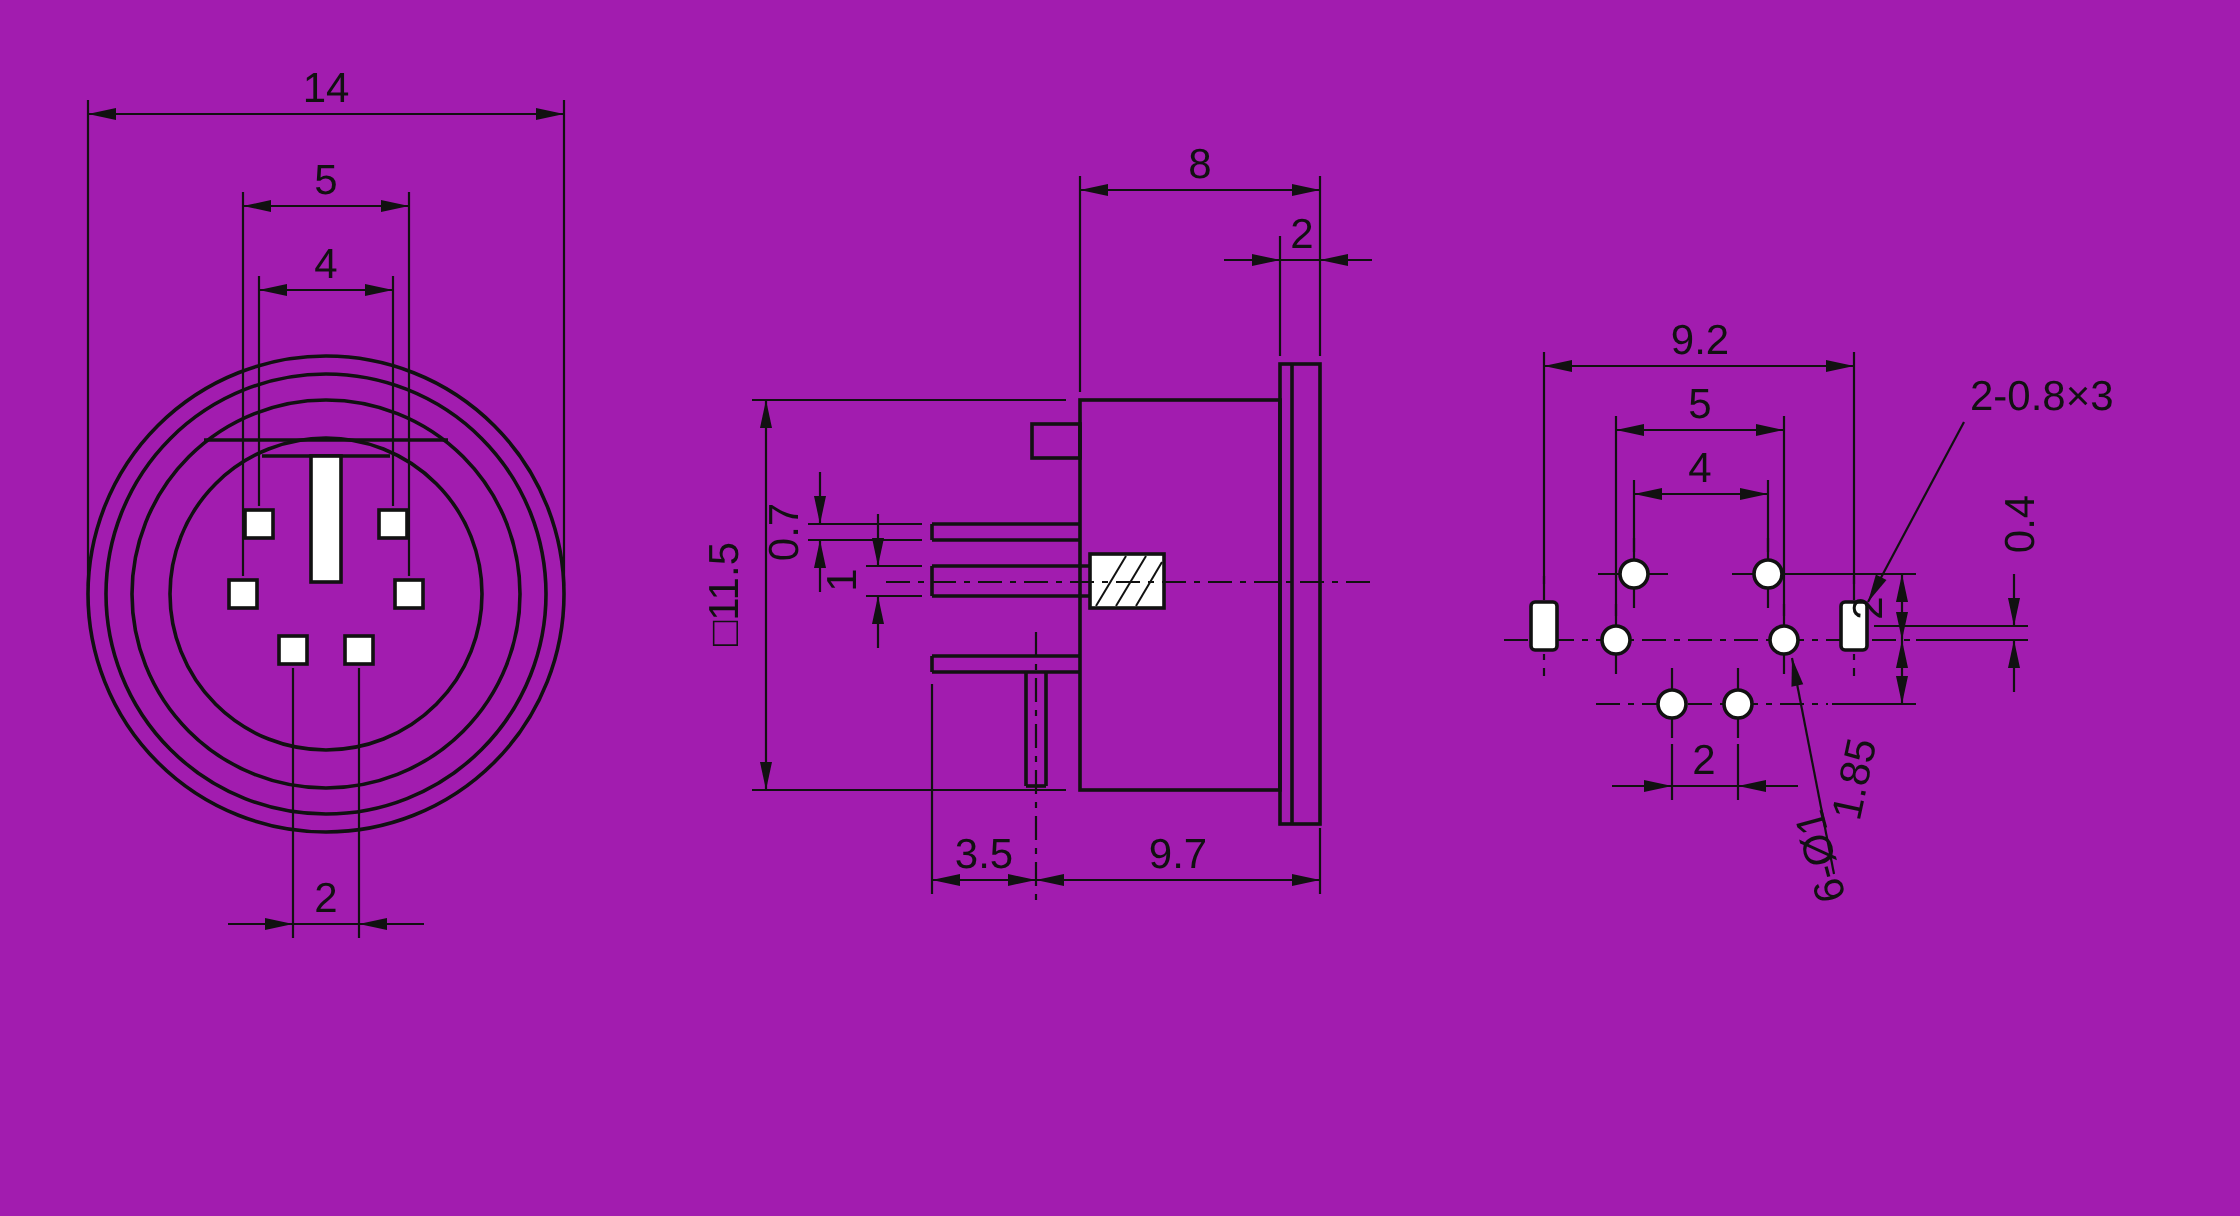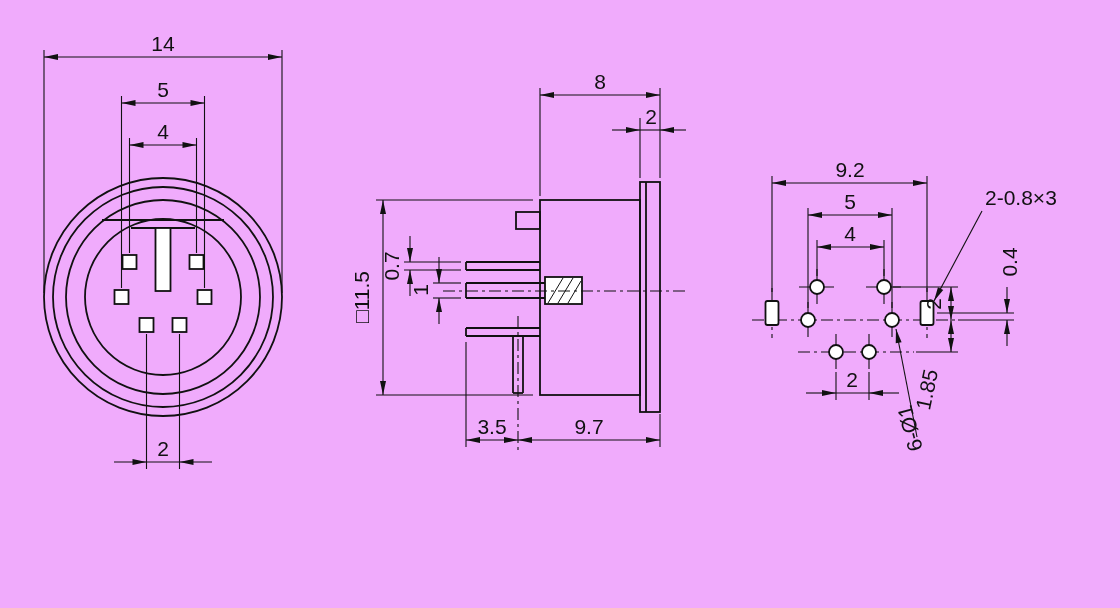--- a/index.html
+++ b/index.html
@@ -1,16 +1,16 @@
 <!DOCTYPE html>
 <html><head>
 <meta charset="utf-8">
 <style>
   html,body{margin:0;padding:0;background:#fff;}
-  .sheet{position:relative;width:1120px;height:608px;background:#f0abfc;overflow:hidden;}
+  .sheet{position:relative;width:1120px;height:608px;background:#a21caf;overflow:hidden;}
   svg{display:block;}
   svg text{font-family:"Liberation Sans",sans-serif;font-size:21px;fill:#111;}
   .outline{stroke:#111;stroke-width:1.8;fill:none;}
   .outline-f{stroke:#111;stroke-width:1.8;fill:#fff;}
   .dim{stroke:#111;stroke-width:1.1;fill:none;}
   .cl{stroke:#111;stroke-width:1.1;fill:none;stroke-dasharray:12 4 3 4;}
   .hatch{stroke:#111;stroke-width:1;fill:none;}
 </style>
 </head>
 <body>

